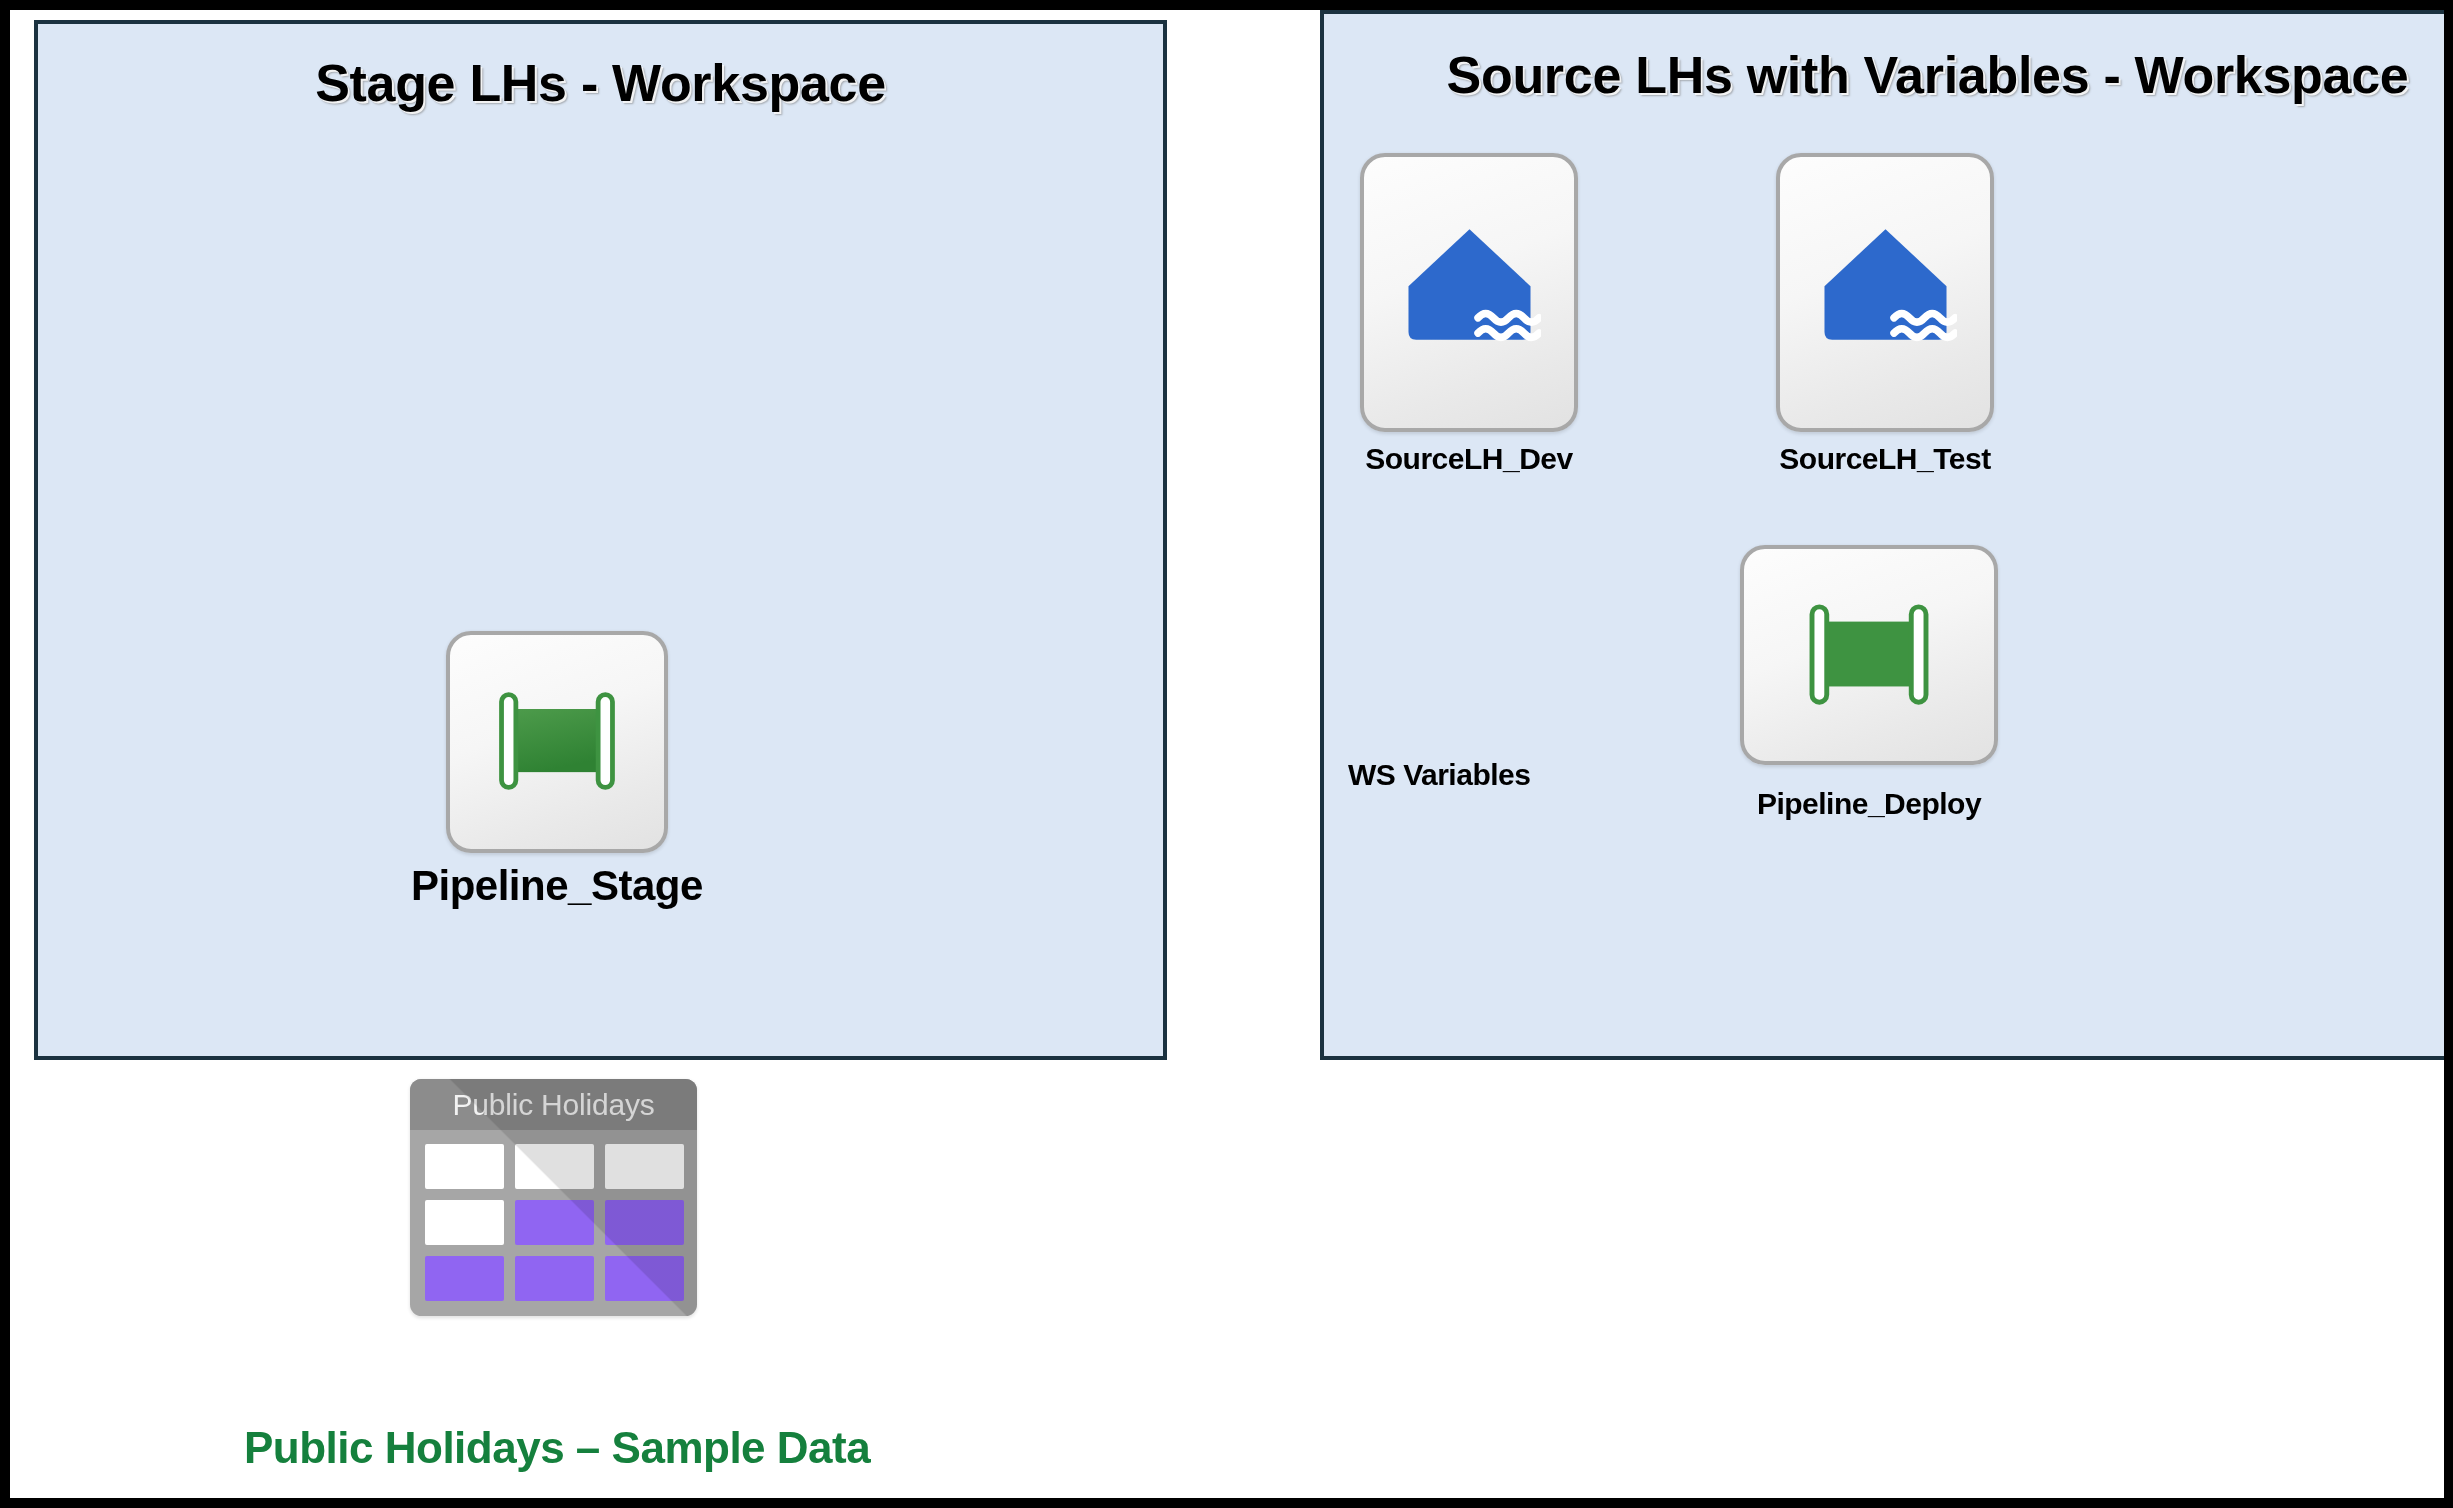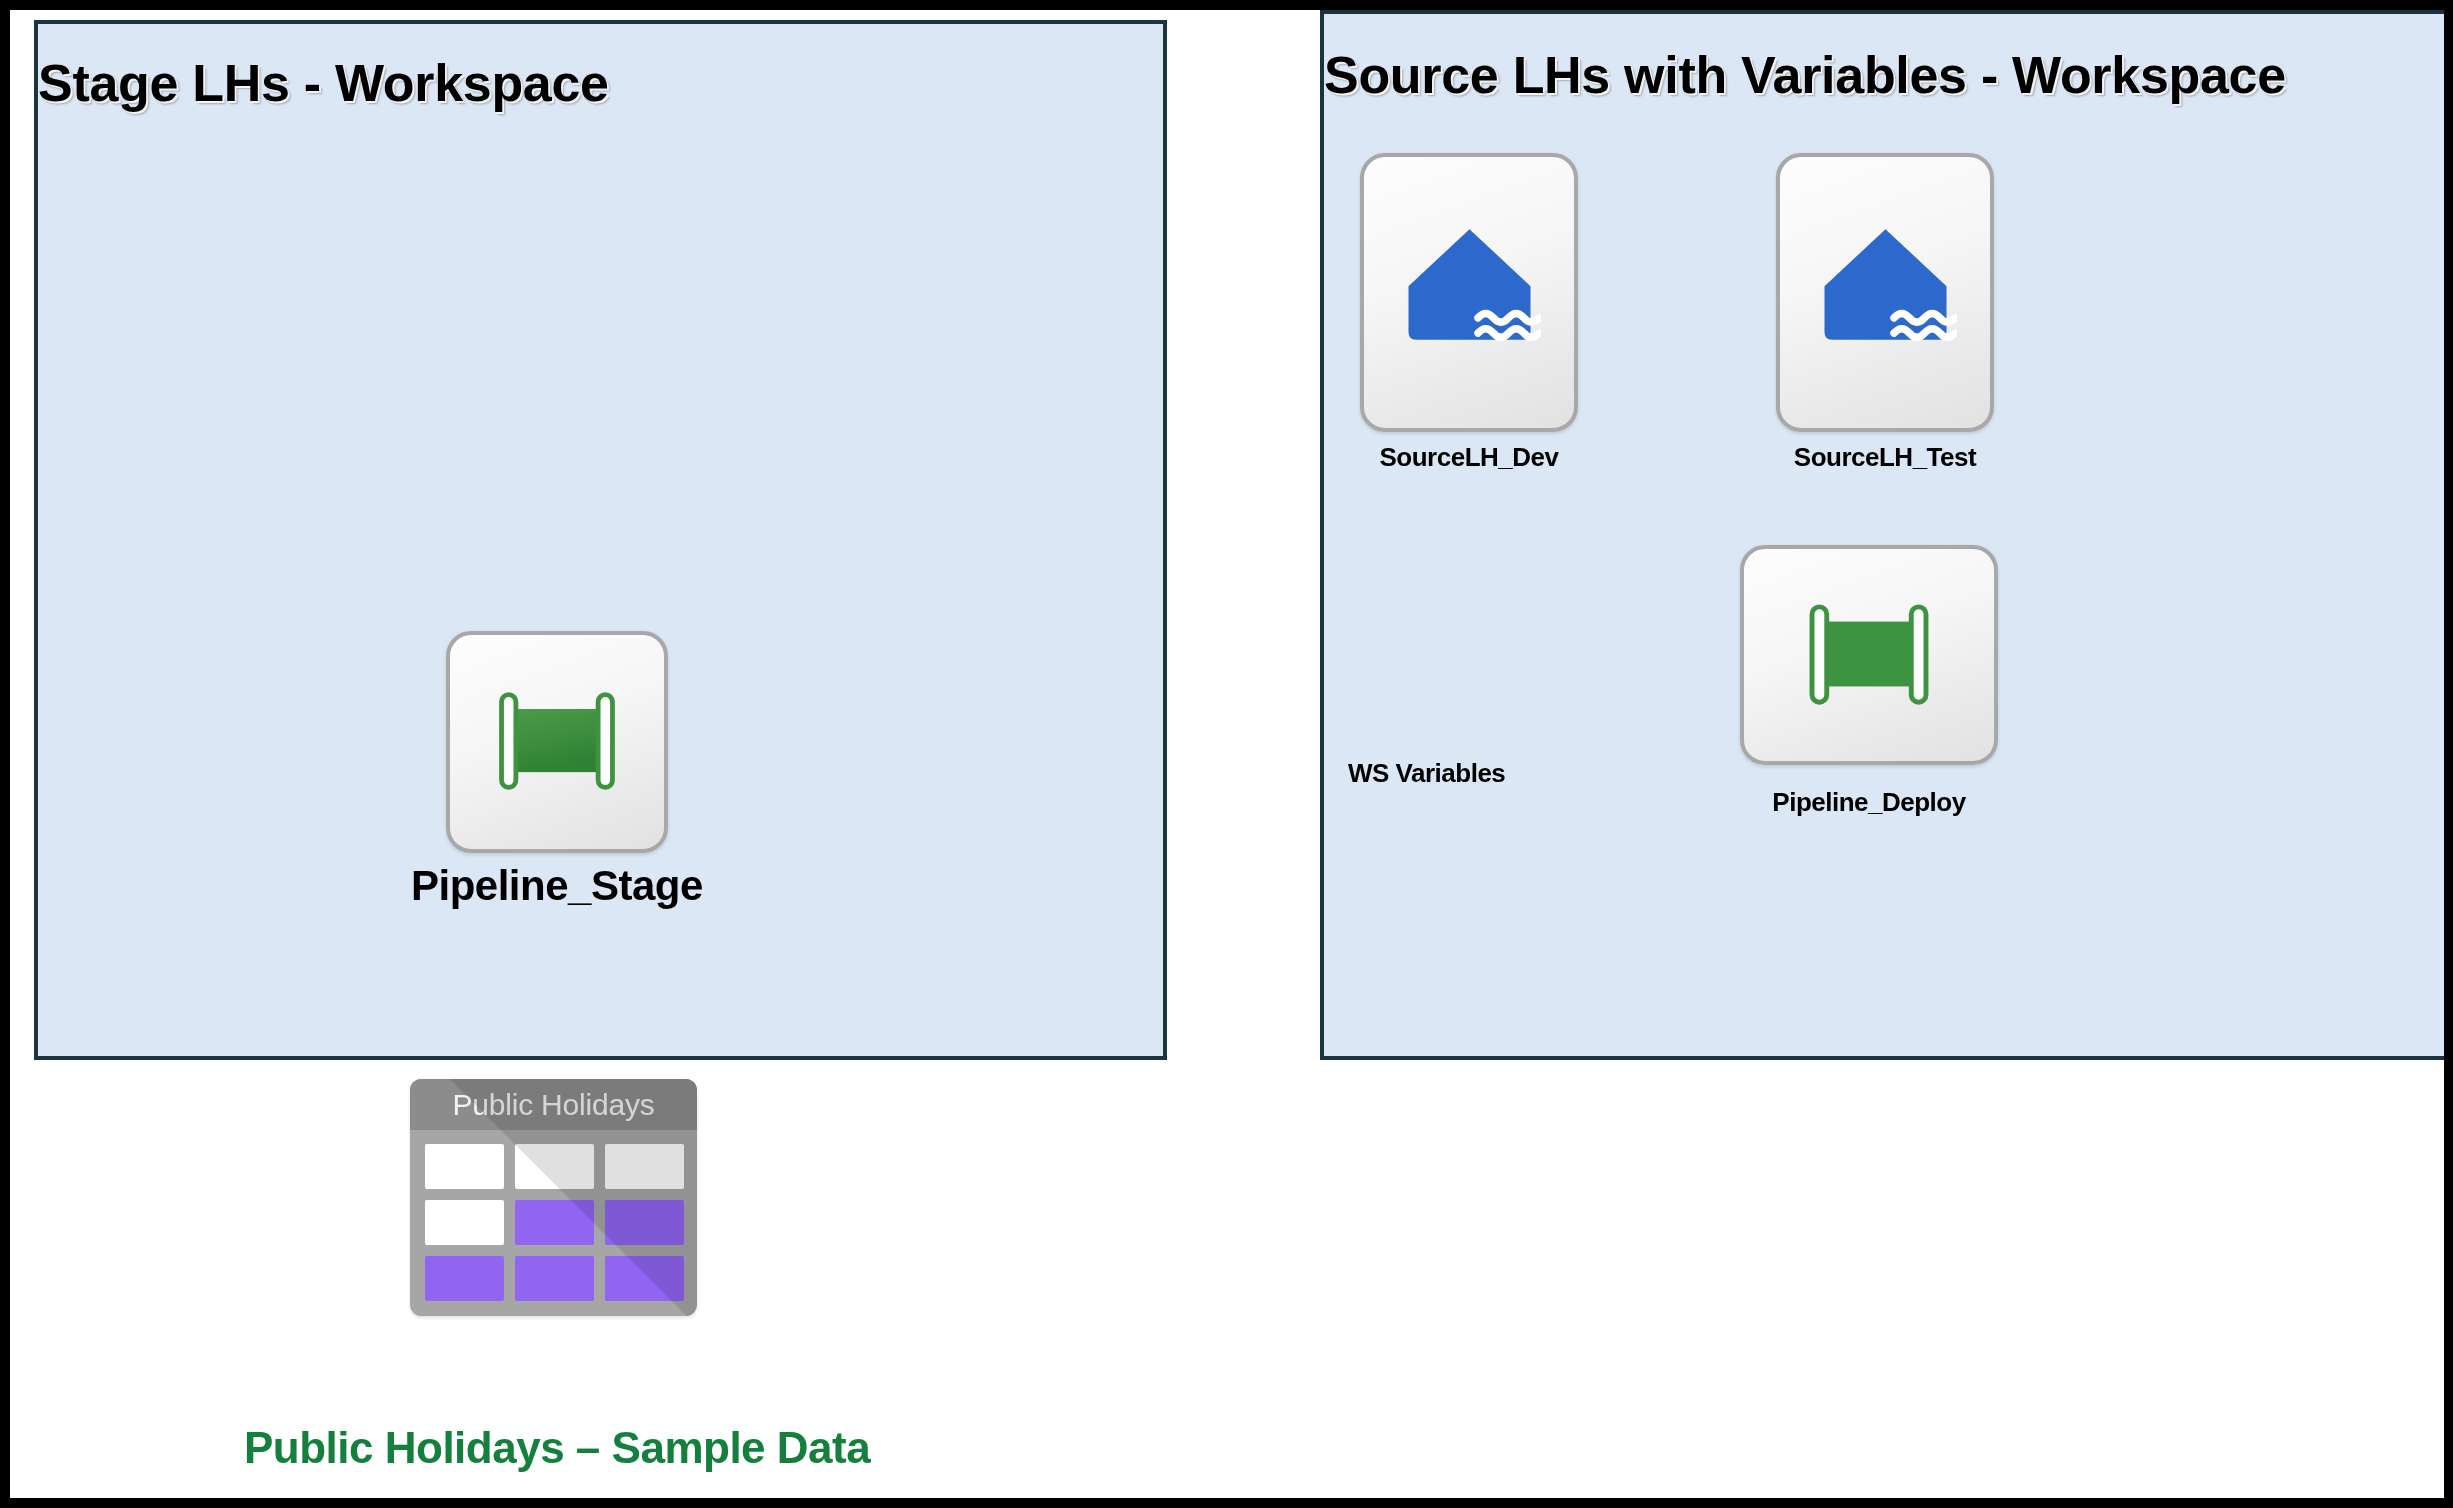--- a/index.html
+++ b/index.html
@@ -28,20 +28,21 @@
     border: 4.8px solid #1b3240;
     box-sizing: border-box;
   }
   #panel-stage   { left: 24px;   top: 9.6px;  width: 1133px; height: 1040px; }
   #panel-source  { left: 1310px; top: 0px;   width: 1215px; height: 1050px; }
 
   .panel-title {
     position: absolute;
     left: 0;
     width: 100%;
+    text-align: center;
     font-weight: bold;
     color: #000000;
     letter-spacing: -0.3px;
     text-shadow: 1.9px 1.9px 0px rgba(255,255,255,0.85),
                  2.9px 2.9px 1.9px rgba(120,120,120,0.55);
     white-space: nowrap;
   }
   #title-stage  { top: 29px; font-size: 52px; }
   #title-source { top: 31px; font-size: 52px; }
 
@@ -53,21 +54,21 @@
     align-items: center;
   }
   .caption {
     margin-top: 9.6px;
     font-size: 42px;
     font-weight: bold;
     color: #000000;
     white-space: nowrap;
     letter-spacing: -0.5px;
   }
-  .caption.small { font-size: 26px; }
+  .caption.small { font-size: 30px; }
 
   
   .tile {
     position: relative;
     border-radius: 25px;
     background: linear-gradient(160deg, #fdfdfd 0%, #f6f6f6 42%, #e9e9e9 78%, #e2e2e2 100%);
     border: 4.8px solid #a8a8a8;
     box-sizing: border-box;
     display: flex;
     align-items: center;

